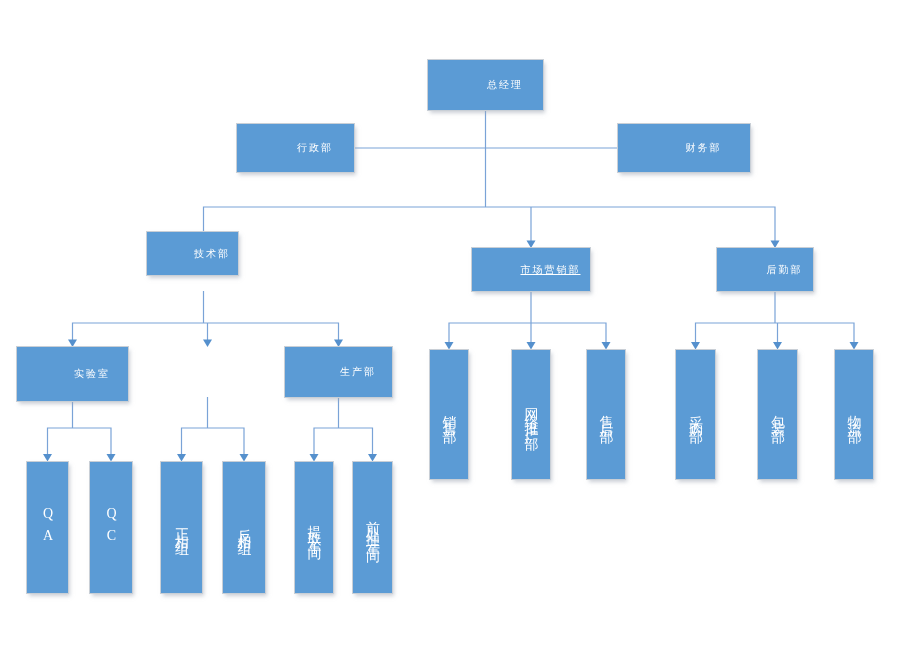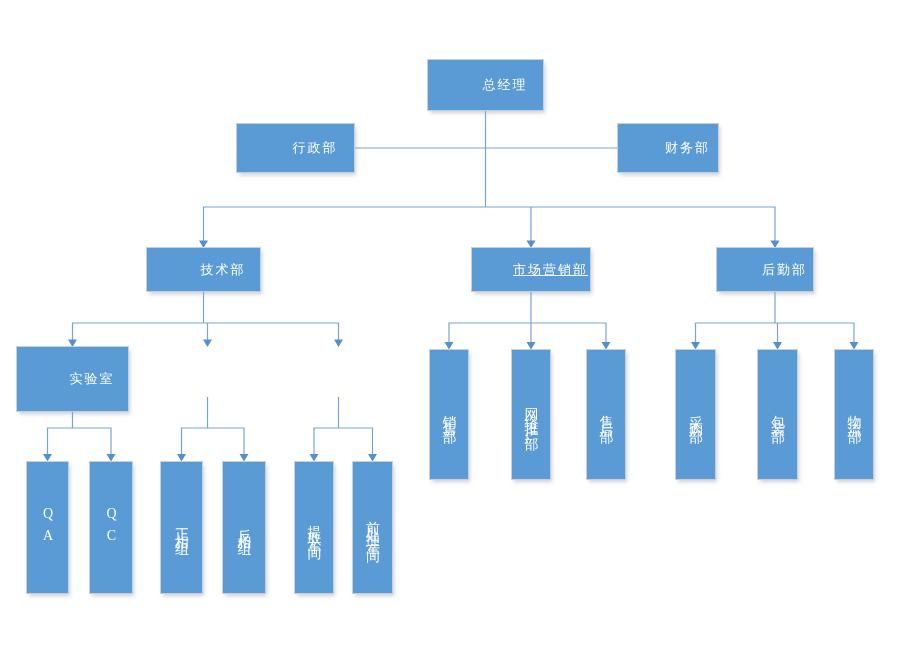--- a/index.html
+++ b/index.html
@@ -15,21 +15,21 @@
     position:absolute;
     background:#5b9bd5;
     color:#ffffff;
     display:flex;
     align-items:center;
     justify-content:center;
     box-shadow:0 0 0 1px #c9cfd6, 2px 3px 4px rgba(160,168,180,0.55);
     box-sizing:border-box;
     text-align:center;
   }
-  .hbox{font-size:13px;letter-spacing:2px;white-space:nowrap;padding-left:39px;}
+  .hbox{font-size:10px;letter-spacing:2px;white-space:nowrap;padding-left:39px;}
   .vbox span{
     writing-mode:vertical-rl;
     text-orientation:upright;
     letter-spacing:7px;
     font-size:14px;
     line-height:1;
   }
 </style>
 </head>
 <body>
@@ -65,27 +65,28 @@
       <polygon points="177,454 186,454 181.5,461.5"></polygon>
       <polygon points="239.5,454 248.5,454 244,461.5"></polygon>
       <polygon points="309.5,454 318.5,454 314,461.5"></polygon>
       <polygon points="368,454 377,454 372.5,461.5"></polygon>
     </g>
   </svg>
 
   <div class="node hbox" style="left:428px;top:60px;width:115px;height:50px;">总经理</div>
 
   <div class="node hbox" style="left:237px;top:124px;width:117px;height:48px;">行政部</div>
-  <div class="node hbox" style="left:618px;top:124px;width:100px;height:48px;">财务部</div>
+  <div class="node hbox" style="left:618px;top:124px;width:132px;height:48px;">财务部</div>
 
-  <div class="node hbox" style="left:147px;top:248px;width:113px;height:43px;">技术部</div>
+  <div class="node hbox" style="left:147px;top:232px;width:91px;height:43px;">技术部</div>
   <div class="node hbox" style="left:472px;top:248px;width:118px;height:43px;text-decoration:underline;">市场营销部</div>
   <div class="node hbox" style="left:717px;top:248px;width:96px;height:43px;">后勤部</div>
 
-  <div class="node hbox" style="left:17px;top:347px;width:111px;height:64px;">实验室</div>
+  <div class="node hbox" style="left:17px;top:347px;width:111px;height:54px;">实验室</div>
+  <div class="node hbox" style="left:285px;top:347px;width:107px;height:50px;">生产部</div>
 
   <div class="node vbox" style="left:27px;top:462px;width:41px;height:131px;">
     <span>QA</span>
   </div>
   <div class="node vbox" style="left:90px;top:462px;width:42px;height:131px;">
     <span>QC</span>
   </div>
   <div class="node vbox" style="left:161px;top:462px;width:41px;height:131px;">
     <span>正相组</span>
   </div>

